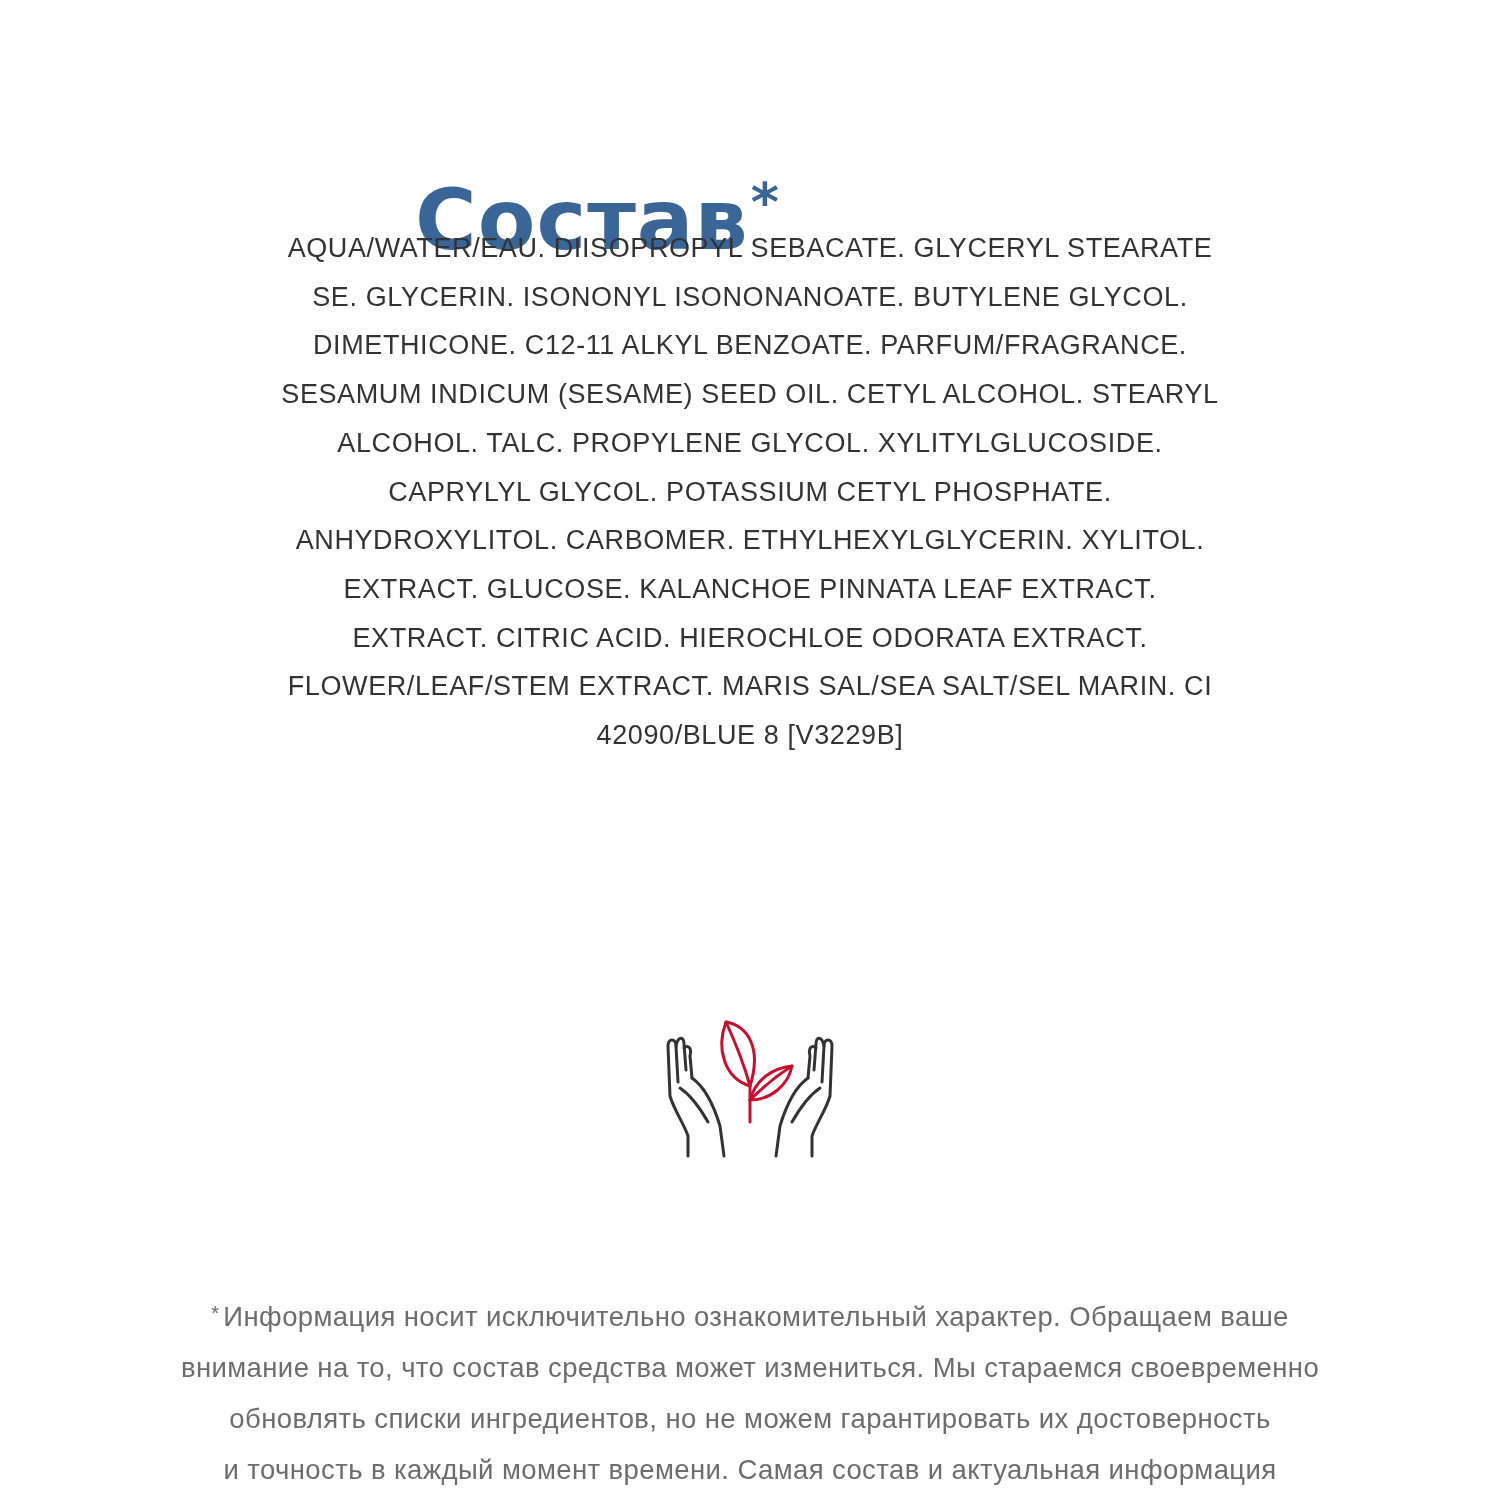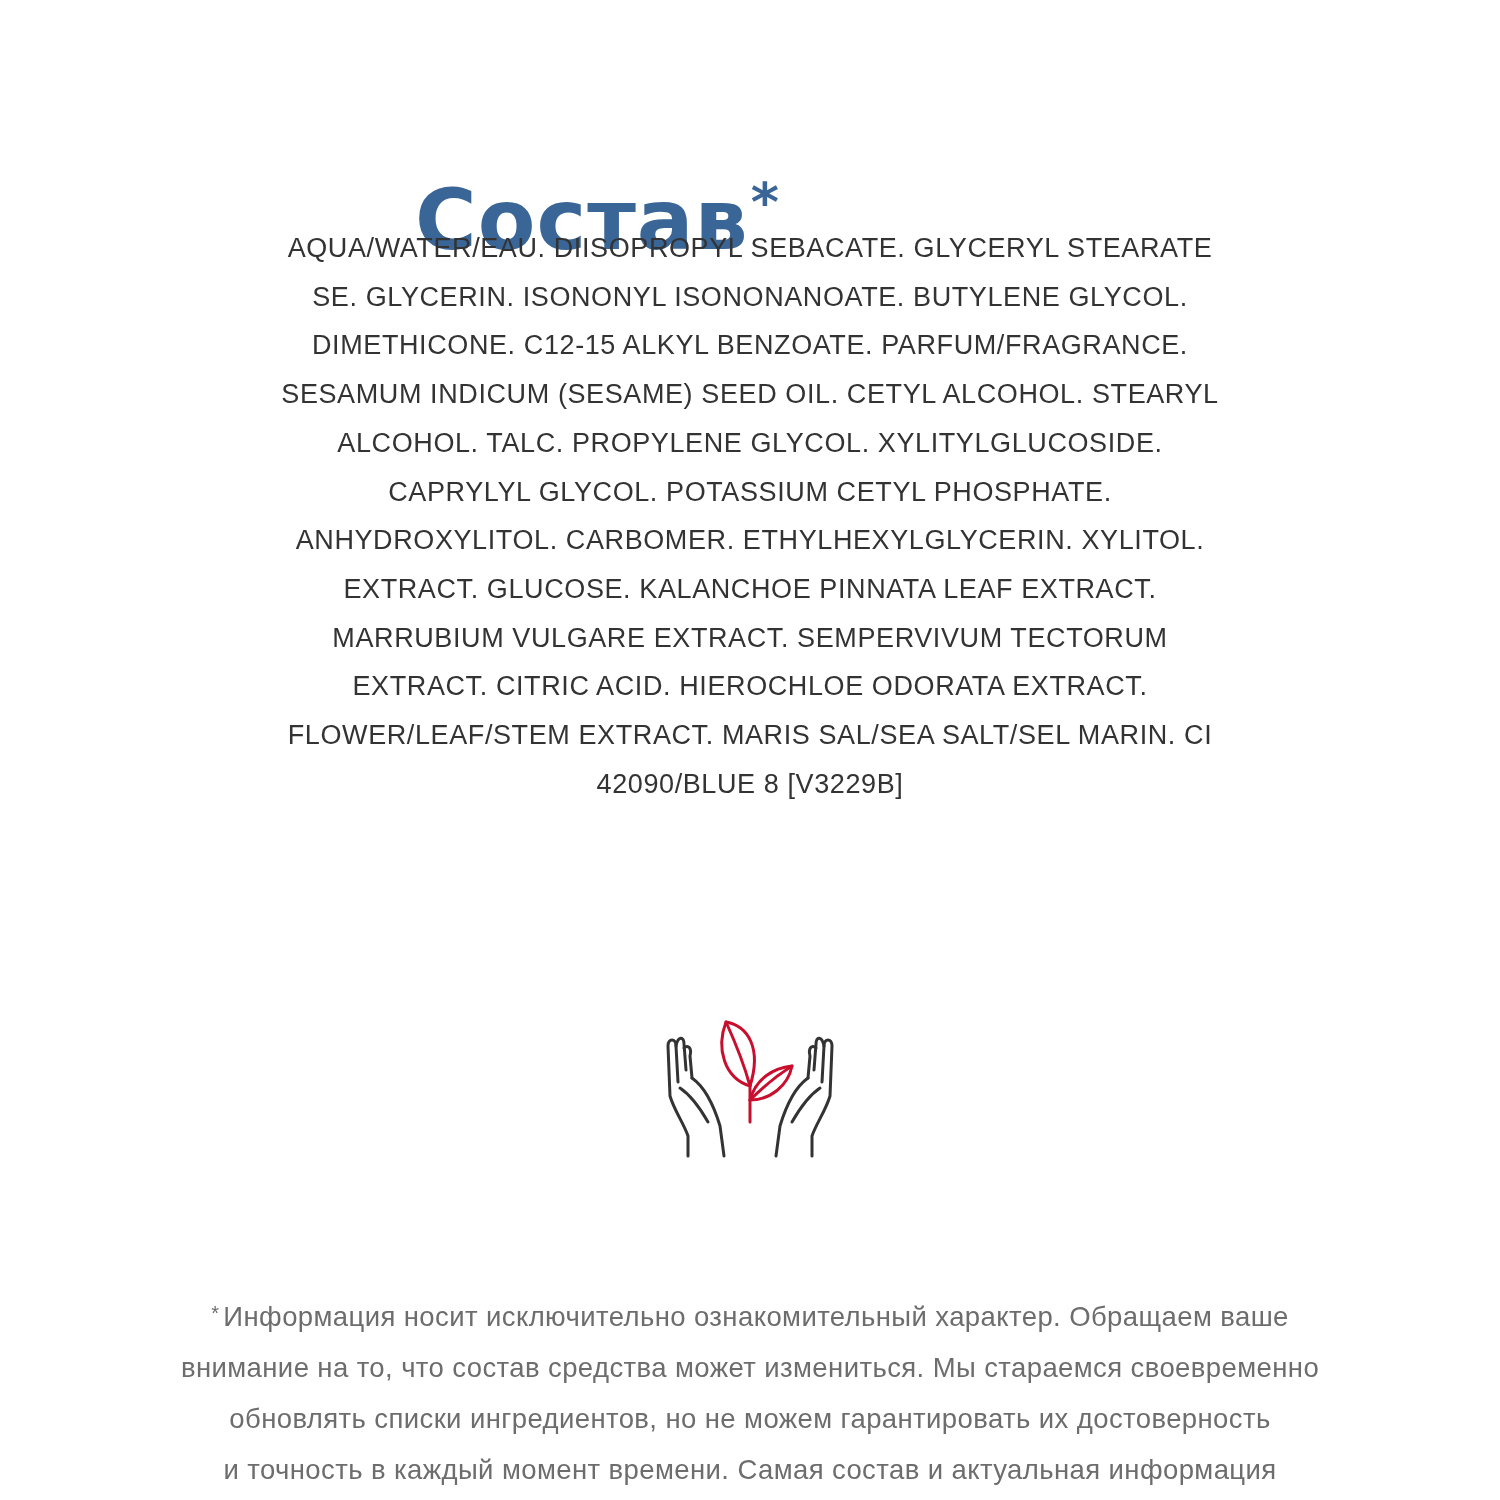--- a/index.html
+++ b/index.html
@@ -79,27 +79,26 @@
     }
   </style>
 </head>
 <body>
 
 <h1 class="title"><span>Состав</span><span class="asterisk">*</span></h1>
 
 <div class="ingredients">
   <span class="line">AQUA/WATER/EAU. DIISOPROPYL SEBACATE. GLYCERYL STEARATE</span>
   <span class="line">SE. GLYCERIN. ISONONYL ISONONANOATE. BUTYLENE GLYCOL.</span>
-  <span class="line">DIMETHICONE. C12-15 ALKYL BENZOATE. PARFUM/FRAGRANCE.</span>
+  <span class="line">DIMETHICONE. C12-11 ALKYL BENZOATE. PARFUM/FRAGRANCE.</span>
   <span class="line">SESAMUM INDICUM (SESAME) SEED OIL. CETYL ALCOHOL. STEARYL</span>
   <span class="line">ALCOHOL. TALC. PROPYLENE GLYCOL. XYLITYLGLUCOSIDE.</span>
   <span class="line">CAPRYLYL GLYCOL. POTASSIUM CETYL PHOSPHATE.</span>
   <span class="line">ANHYDROXYLITOL. CARBOMER. ETHYLHEXYLGLYCERIN. XYLITOL.</span>
   <span class="line">EXTRACT. GLUCOSE. KALANCHOE PINNATA LEAF EXTRACT.</span>
-  <span class="line">MARRUBIUM VULGARE EXTRACT. SEMPERVIVUM TECTORUM</span>
   <span class="line">EXTRACT. CITRIC ACID. HIEROCHLOE ODORATA EXTRACT.</span>
   <span class="line">FLOWER/LEAF/STEM EXTRACT. MARIS SAL/SEA SALT/SEL MARIN. CI</span>
   <span class="line">42090/BLUE 8 [V3229B]</span>
 </div>
 
 <div class="icon-wrap">
   <svg width="168" height="140" viewBox="0 0 168 140" fill="none" stroke-linecap="round" stroke-linejoin="round">
 
     <g stroke="#333333" stroke-width="3">
       <path d="M22 138 L22 118 C18 106 8 92 4 78 L2 28 C2 20 10 20 10 28 L12 64"></path>

